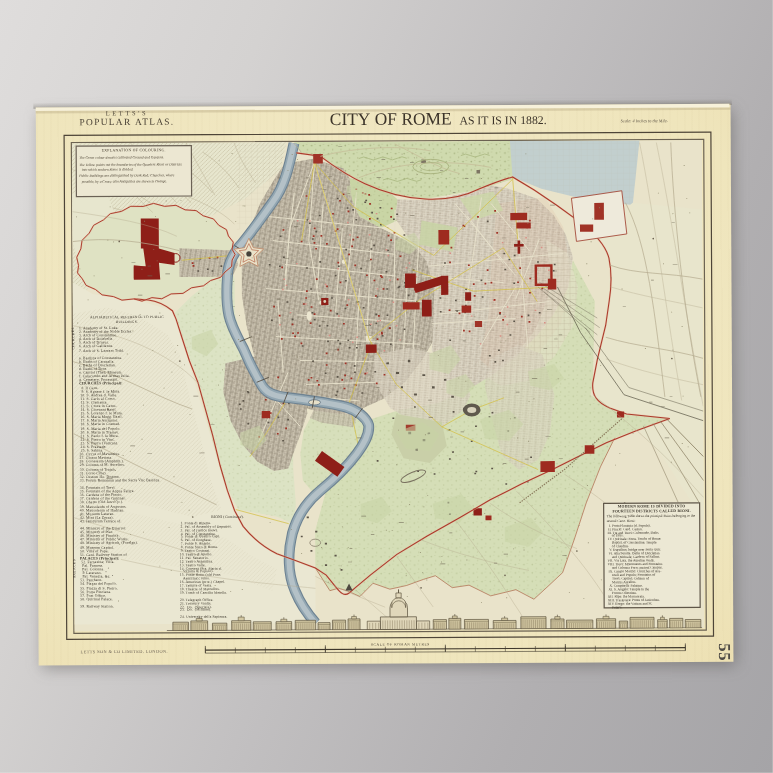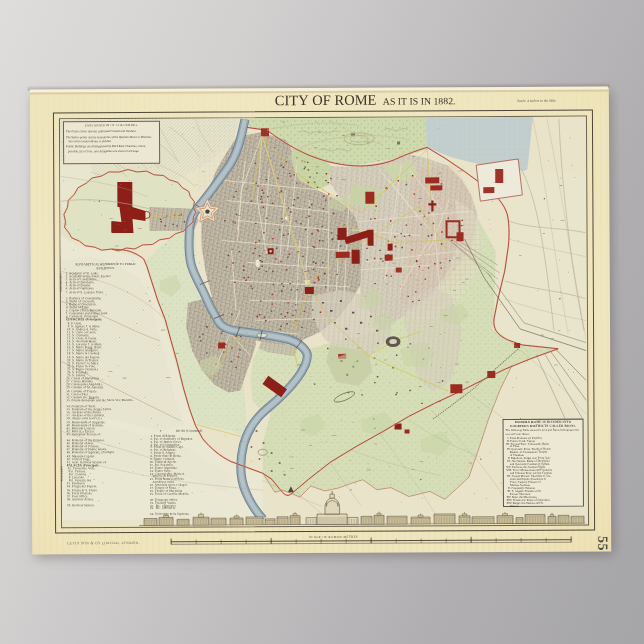--- a/index.html
+++ b/index.html
@@ -10,20 +10,24 @@
 
 <div class="abs" style="left:34px;top:93px;width:578px;height:463px;background:rgba(70,68,66,0.40);filter:blur(6px)"></div>
 
 <div class="abs" style="left:31px;top:88px;width:579px;height:465px;background:radial-gradient(ellipse 115% 110% at 46% 44%,#f2eaca 0%,#efe5bc 55%,#ebdcab 82%,#e4d199 100%)"></div>
 <div class="abs" style="left:31px;top:88px;width:579px;height:465px;background:repeating-linear-gradient(90deg,rgba(150,128,80,0.022) 0 1.5px,rgba(0,0,0,0) 1.5px 6px)"></div>
 
 <div class="abs" style="left:29px;top:84px;width:582px;height:5px;background:linear-gradient(180deg,rgba(120,115,105,0) 0%,rgba(100,95,85,0.22) 60%,rgba(70,64,55,0.34) 100%)"></div>
 <div class="abs" style="left:31px;top:88px;width:578px;height:2.5px;background:#f7f1da"></div>
 <div class="abs" style="left:31px;top:90.5px;width:579px;height:2.5px;background:rgba(165,150,112,0.30)"></div>
 
+<div class="abs" style="left:48px;top:91px;width:118px;text-align:center;color:#473f33">
+  <div style="font-size:5.4px;letter-spacing:2.2px;line-height:6px">LETTS'S</div>
+  <div style="font-size:7.8px;letter-spacing:1.1px;line-height:8.5px">POPULAR&nbsp;ATLAS.</div>
+</div>
 
 <div class="abs" style="left:276px;top:91px;width:330px;color:#3c342a">
   <span style="font-size:14.5px;letter-spacing:0px">CITY&nbsp;OF&nbsp;ROME</span>
   <span style="font-size:9.8px;letter-spacing:0px">&nbsp;AS&nbsp;IT&nbsp;IS&nbsp;IN&nbsp;1882.</span>
 </div>
 
 <div class="abs" style="left:506px;top:100px;width:64px;font-size:3.6px;font-style:italic;color:#5a5143;text-align:center">Scale:&nbsp;4&nbsp;Inches&nbsp;to&nbsp;the&nbsp;Mile.</div>
 
 <div class="abs" style="left:54px;top:111px;width:538px;height:419px;border:1.4px solid #4e4538"></div>
 

